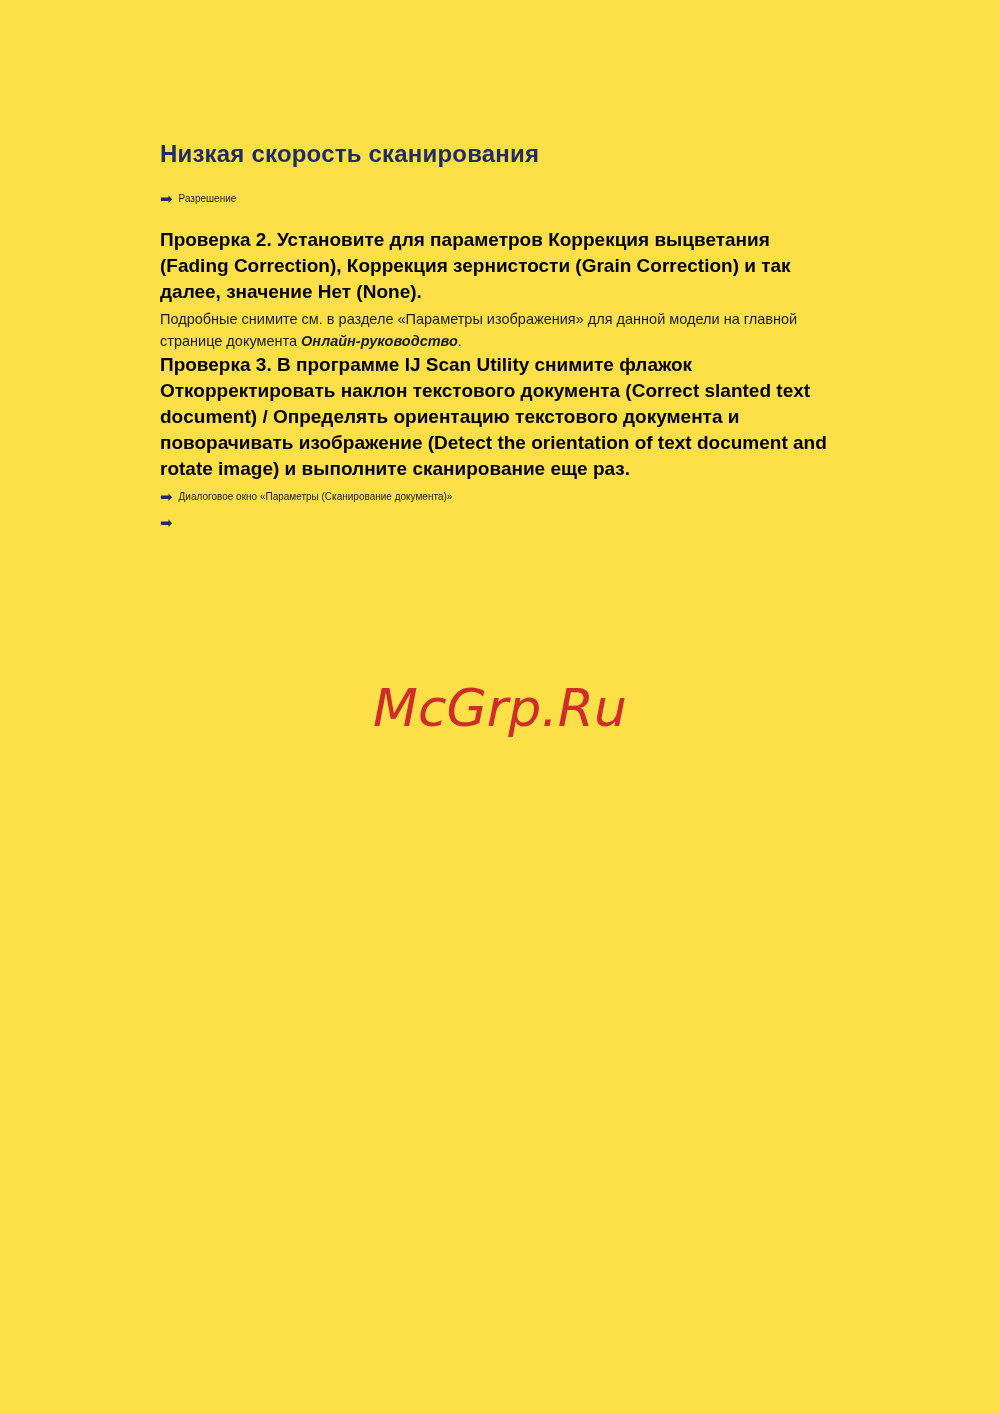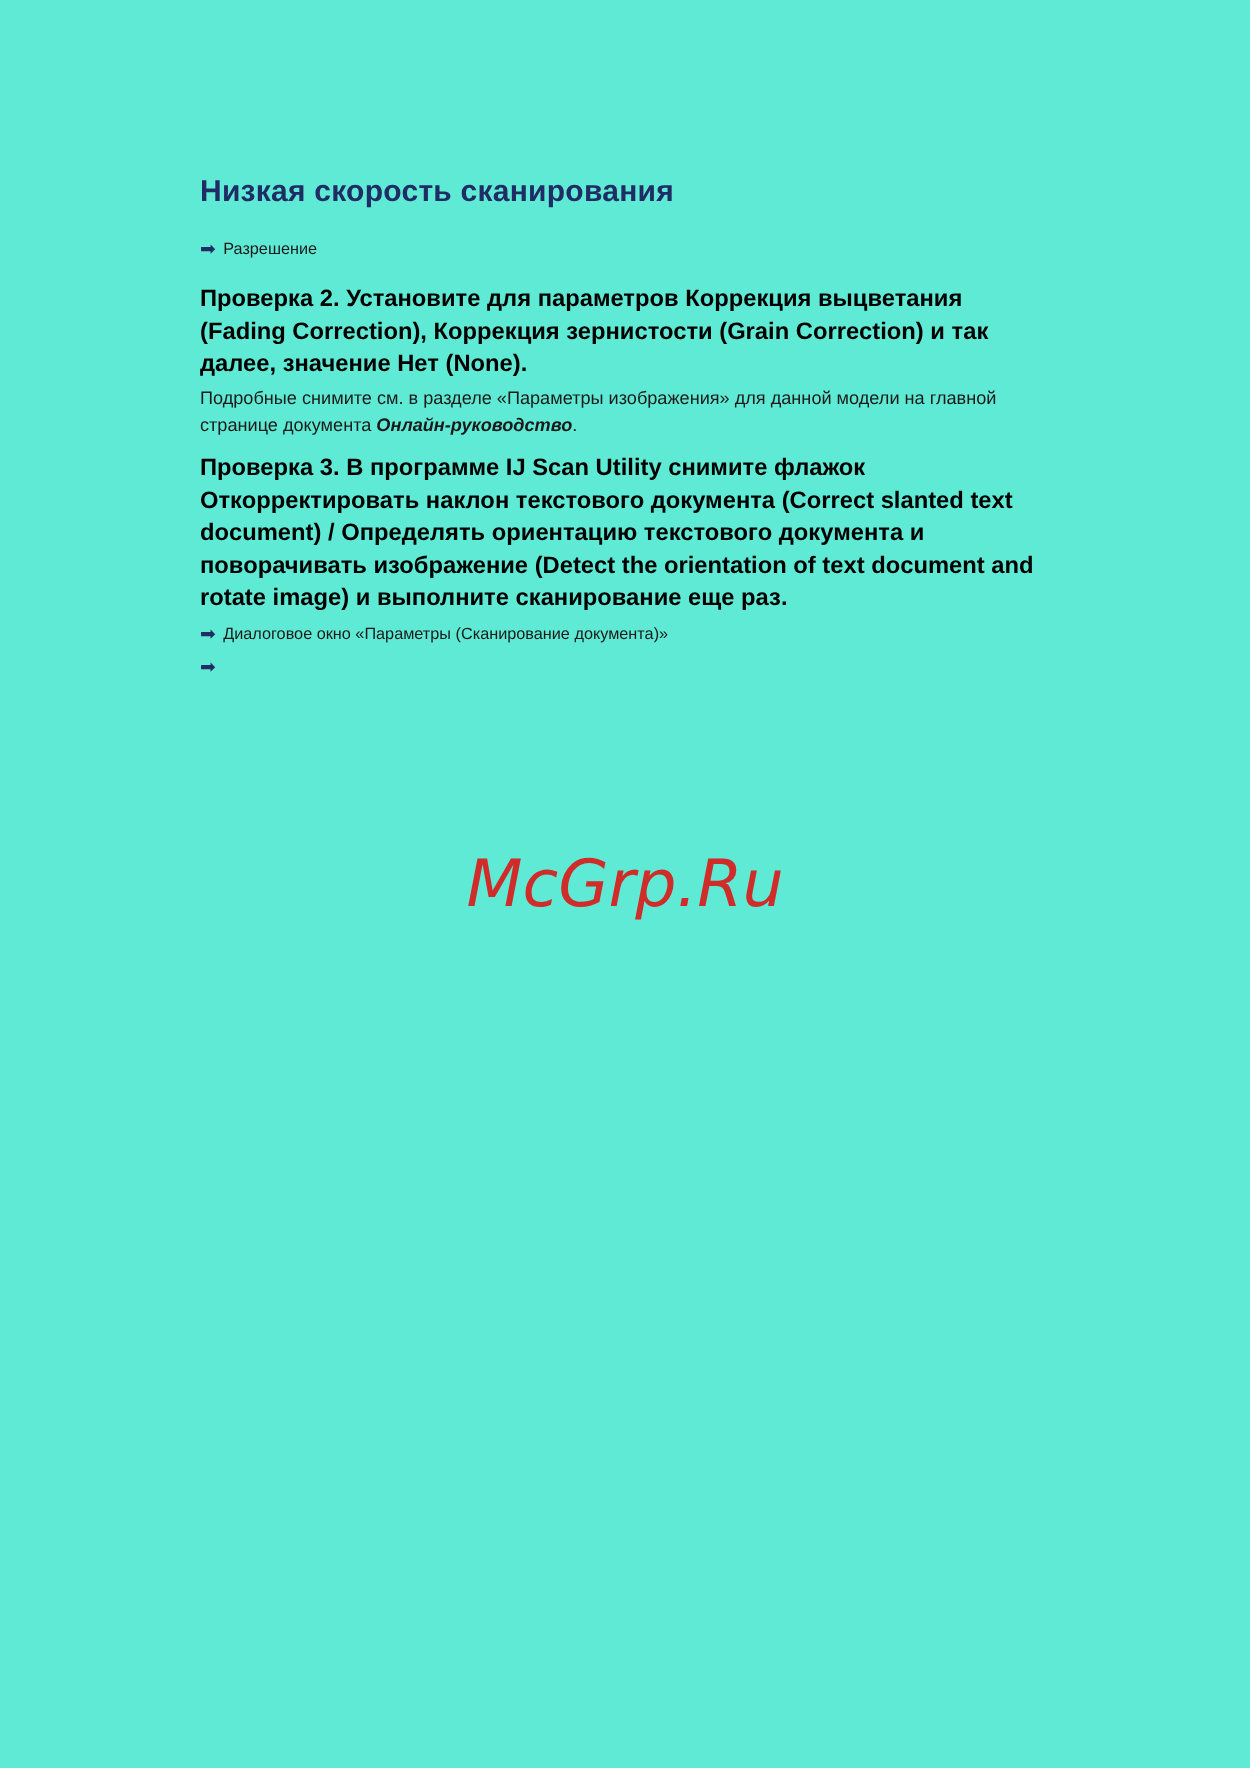--- a/index.html
+++ b/index.html
@@ -1,20 +1,20 @@
 <!DOCTYPE html>
 <html><head>
 <meta charset="utf-8">
 <style>
   html, body { margin: 0; padding: 0; background: #ffffff; }
   .page {
     position: relative;
     width: 1000px;
     height: 1414px;
-    background: #5eead4;
+    background: #fde047;
     overflow: hidden;
     font-family: "Liberation Sans", sans-serif;
     color: #000000;
   }
   .content {
     position: absolute;
     top: 141px;
     left: 160px;
     width: 680px;
   }
@@ -22,21 +22,21 @@
     margin: 0;
     font-size: 24px;
     line-height: 26px;
     font-weight: bold;
     color: #1f2d64;
     letter-spacing: 0.2px;
   }
   section.check { margin: 0; }
   #check1 { margin-top: 21px; }
   #check2 { margin-top: 17px; }
-  #check3 { margin-top: 10px; }
+  #check3 { }
   .check-heading {
     margin: 0;
     font-size: 19px;
     line-height: 26px;
     font-weight: bold;
     color: #000000;
   }
   .note {
     margin: 3px 0 0 0;
     font-size: 14.5px;
@@ -52,21 +52,21 @@
     cursor: pointer;
   }
   .link-row + .link-row { margin-top: 4px; }
   .arrow {
     color: #1f2d64;
     font-size: 15px;
     margin-right: 6px;
     font-family: "DejaVu Sans", sans-serif;
   }
   .link-label {
-    font-size: 13px;
+    font-size: 10px;
     color: #1a1a1a;
   }
   .watermark {
     position: absolute;
     top: 682px;
     left: 0;
     width: 100%;
     text-align: center;
     font-family: "DejaVu Sans", sans-serif;
     font-style: italic;

